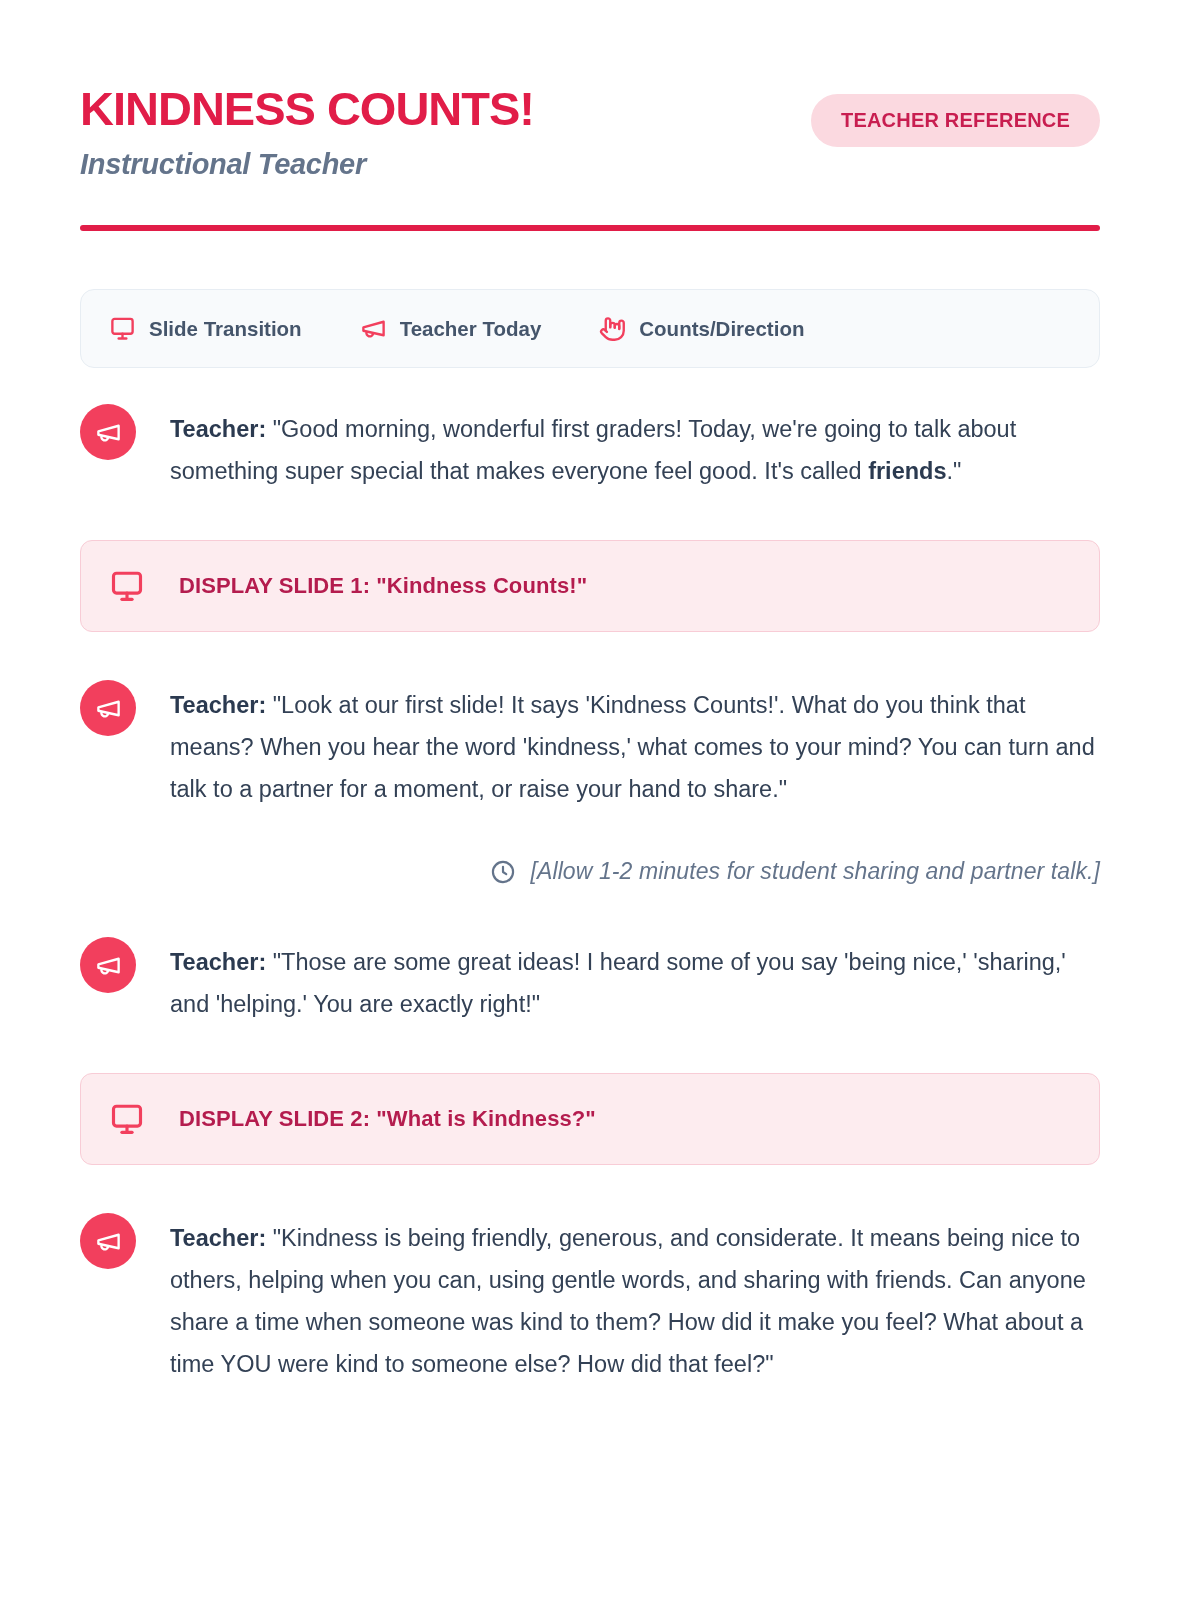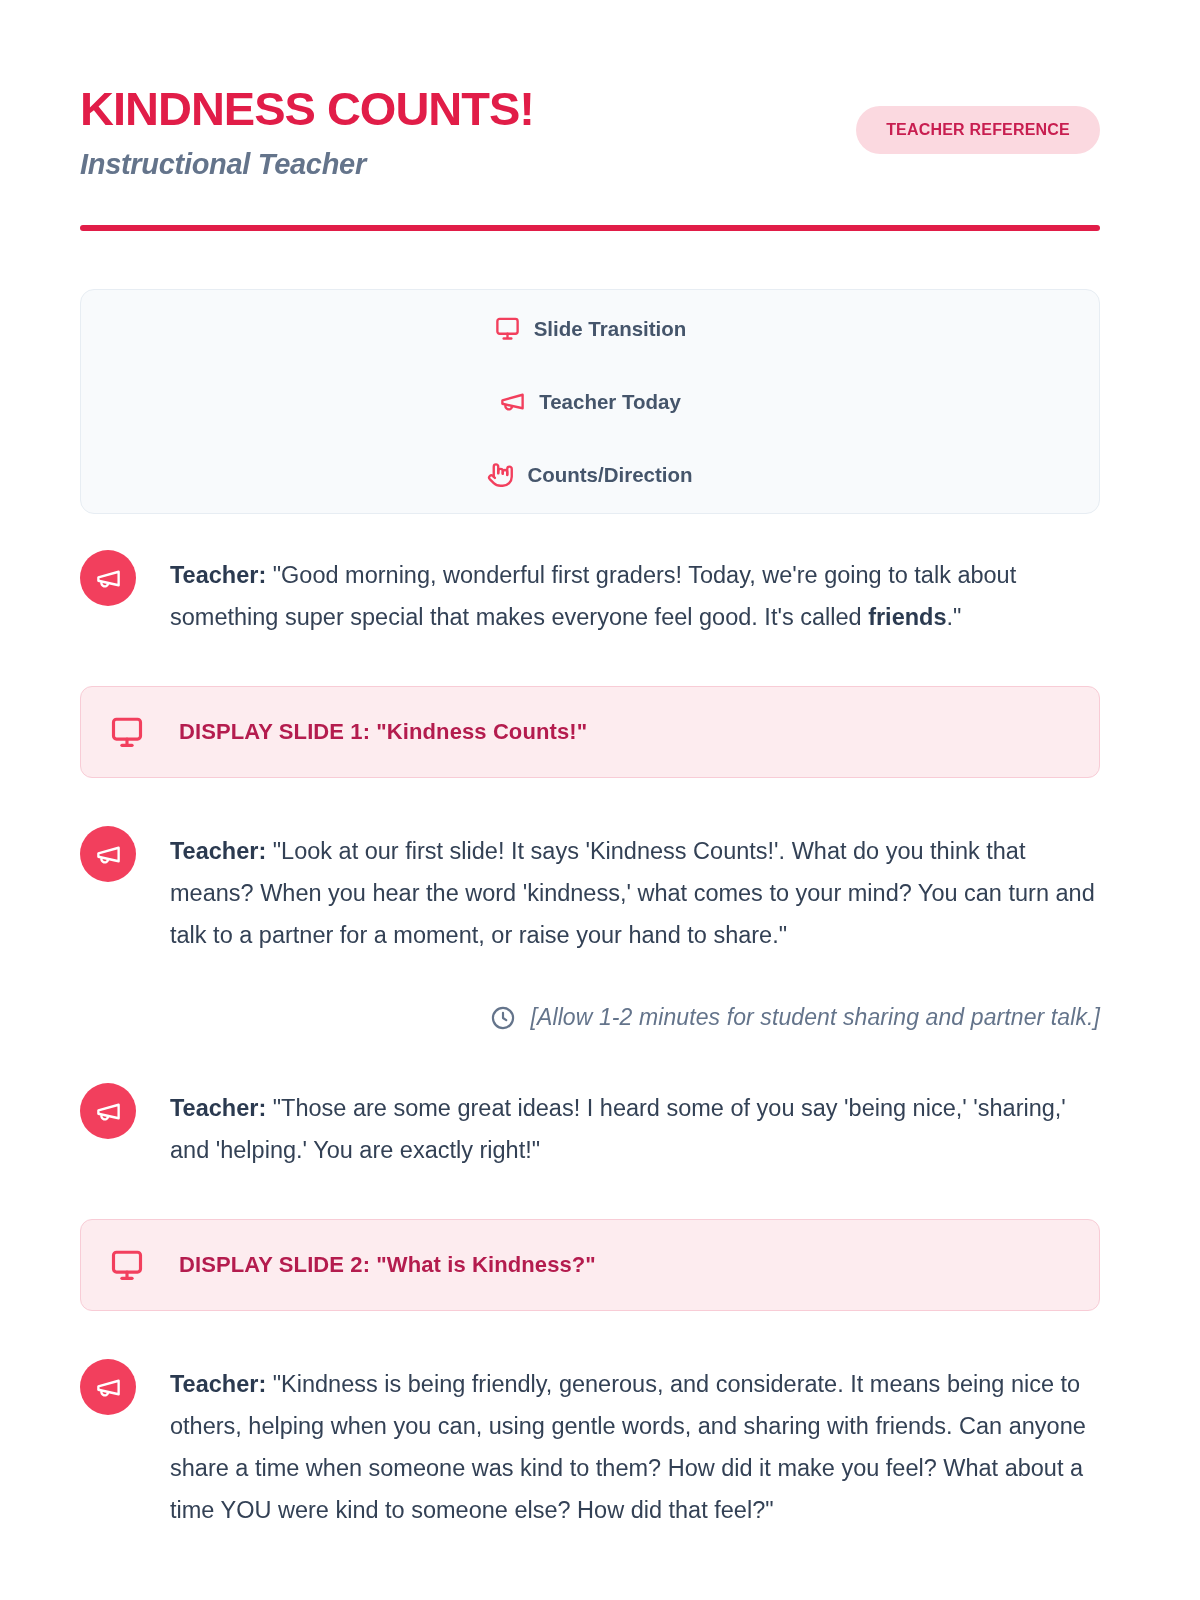--- a/index.html
+++ b/index.html
@@ -15,32 +15,31 @@
   .header { display:flex; justify-content:space-between; align-items:flex-start; }
   .page-title {
     font-size:47px; font-weight:900; letter-spacing:-1px;
     color:#e11d48; line-height:1.05;
   }
   .page-subtitle {
     margin-top:15px; font-size:29px; font-weight:700; font-style:italic;
     color:#64748b; letter-spacing:-0.3px;
   }
   .ref-pill {
-    margin-top:22px; background:#fbd9e0; color:#c81e50;
-    font-size:16px; font-weight:800; letter-spacing:0.2px;
+    margin-top:10px; background:#fbd9e0; color:#c81e50;
+    font-size:20px; font-weight:800; letter-spacing:0.2px;
     padding:15px 30px; border-radius:40px; white-space:nowrap;
   }
   .rule { margin-top:44px; height:6px; background:#e11d48; border-radius:3px; }
 
   
   .legend {
-    margin-top:58px; display:flex; align-items:center; gap:46px;
+    margin-top:58px; display:flex; align-items:center; gap:58px;
     background:#f8fafc; border:1.5px solid #e7edf3; border-radius:14px;
     padding:25px 28px;
-    flex-direction:column;
   }
   .legend-item { display:flex; align-items:center; gap:13px; }
   .legend-item svg { width:27px; height:27px; color:#f23f5d; }
   .legend-label { font-size:20.5px; font-weight:700; color:#45556b; }
 
   
   .section-heading { margin-top:64px; display:flex; align-items:center; }
   .section-bar { width:7px; height:42px; background:#e11d48; margin-right:25px; border-radius:1px; }
   .section-title {
     font-size:31px; font-weight:900; letter-spacing:-0.5px; color:#e11d48;

